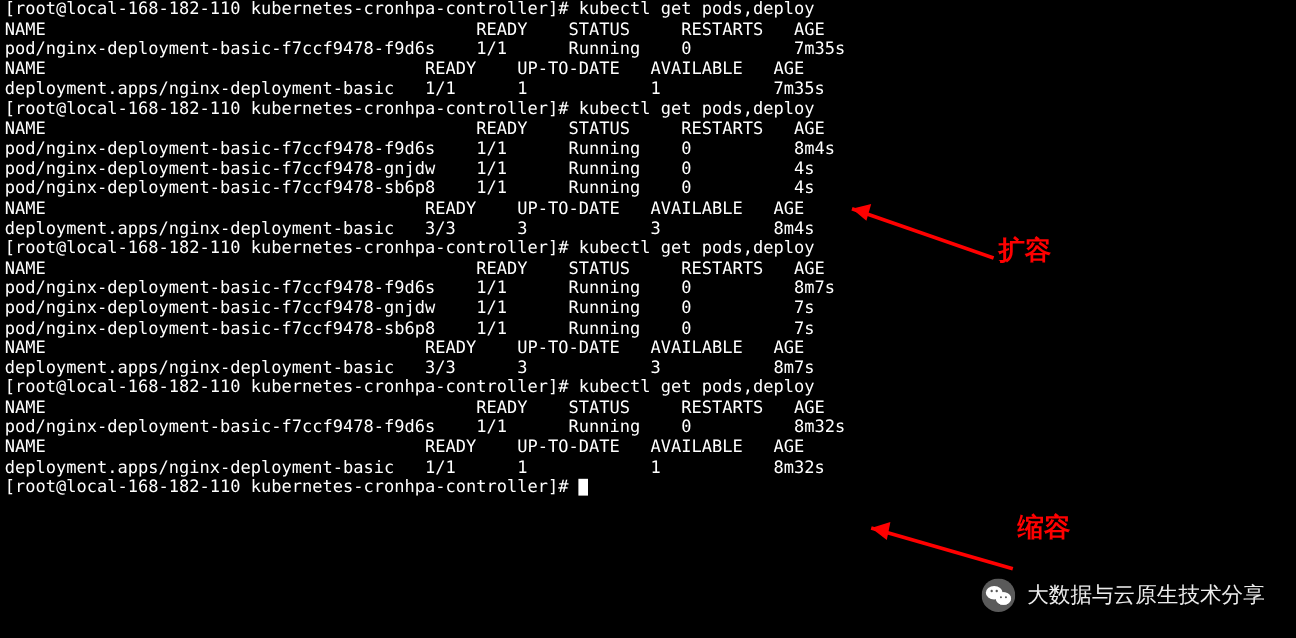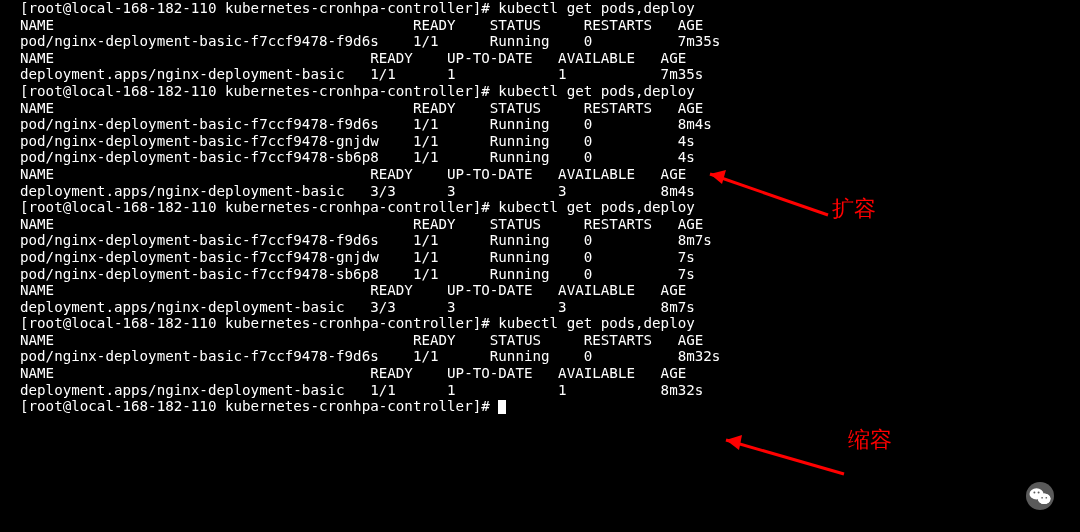--- a/index.html
+++ b/index.html
@@ -3,27 +3,27 @@
 <meta charset="utf-8">
 <style>
   html,body{margin:0;padding:0}
   body{
     width:1080px;height:532px;
     background:#000;color:#fff;
     font-family:Consolas,Menlo,monospace;
     font-size:14.2px;line-height:16.6px;
     overflow:hidden;position:relative;
   }
-  .terminal{padding:0 20px;white-space:pre}
+  .terminal{padding:0 4px;white-space:pre}
   .row{display:block}
   .cursor{display:inline-block;width:8px;height:14px;background:#fff;vertical-align:middle}
 
   
   .overlay{position:absolute;pointer-events:none}
-  .label{color:#ff0000;font-family:"Microsoft YaHei","PingFang SC",sans-serif;font-size:22px;font-weight:400}
+  .label{color:#ff0000;font-family:"Microsoft YaHei","PingFang SC",sans-serif;font-size:22px;font-weight:700}
   .arrow svg{overflow:visible}
 
   
   .footer{
     position:absolute;right:26px;bottom:22px;display:flex;align-items:center;gap:10px;
     color:#ececec;font-family:"Microsoft YaHei","PingFang SC",sans-serif;font-size:18px;
   }
   .wx-logo{width:28px;height:28px;position:relative}
   .wx-logo svg{width:28px;height:28px}
 </style>
@@ -55,13 +55,14 @@
       <ellipse cx="15" cy="17" rx="10" ry="8" fill="#fff"></ellipse>
       <ellipse cx="26" cy="24" rx="9" ry="7.5" fill="#fff"></ellipse>
       <ellipse cx="26" cy="24" rx="7.2" ry="6" fill="#5a5a5a"></ellipse>
       <ellipse cx="26" cy="24" rx="9" ry="7.5" fill="#fff"></ellipse>
       <circle cx="12" cy="15" r="1.4" fill="#5a5a5a"></circle>
       <circle cx="18" cy="15" r="1.4" fill="#5a5a5a"></circle>
       <circle cx="23" cy="22.5" r="1.2" fill="#5a5a5a"></circle>
       <circle cx="29" cy="22.5" r="1.2" fill="#5a5a5a"></circle>
     </svg>
   </span>
+  <span>大数据与云原生技术分享</span>
 </div>
 
 </body></html>

